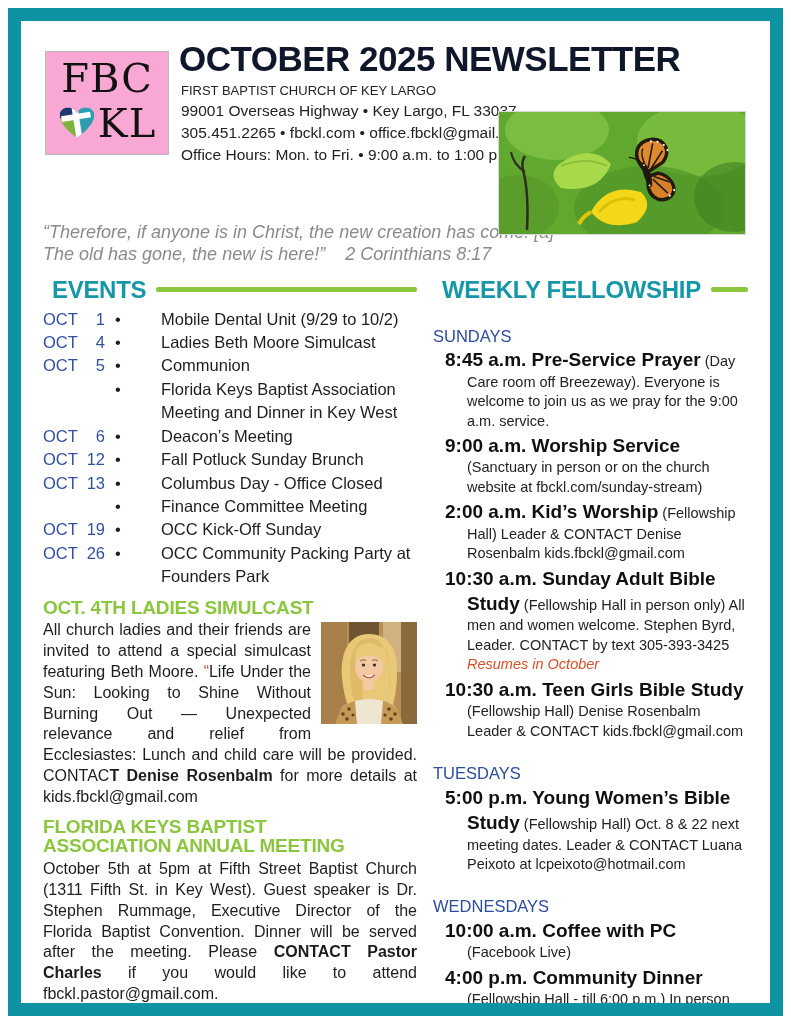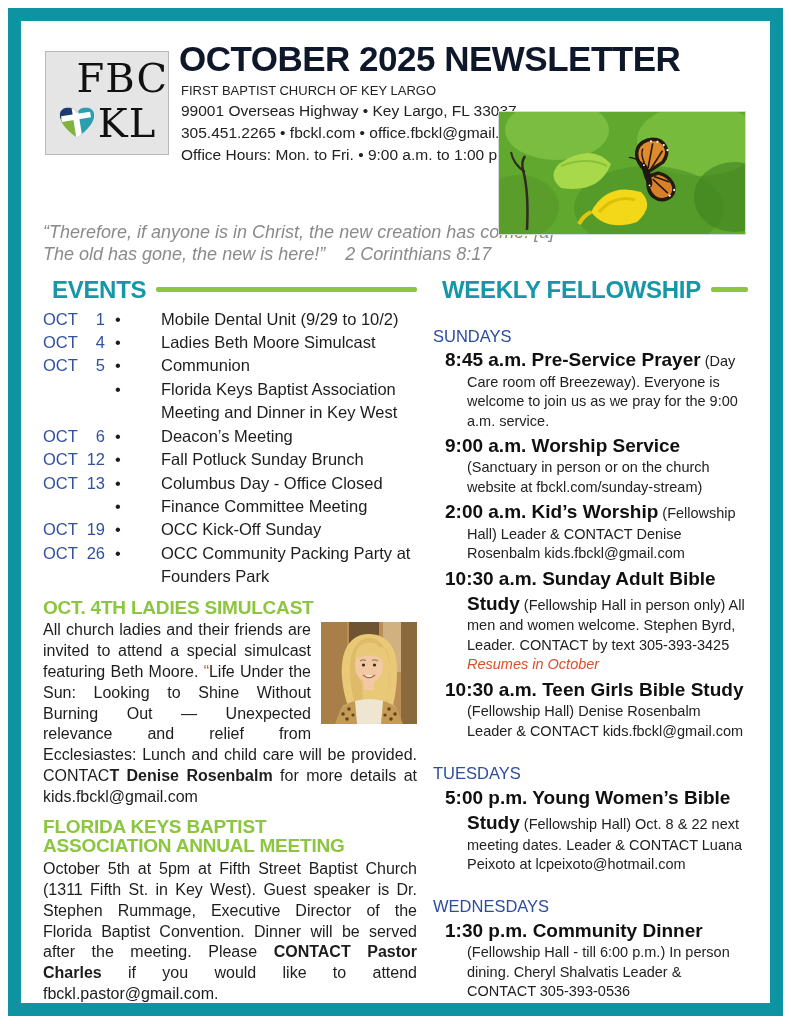--- a/index.html
+++ b/index.html
@@ -2,22 +2,22 @@
 <html><head>
 <meta charset="utf-8">
 <style>
   html,body{margin:0;padding:0;background:#fff;}
   body{font-family:"Liberation Sans", sans-serif;color:#1d1d1d;}
   .page{width:791px;height:1024px;box-sizing:border-box;padding:8px;overflow:hidden;}
   .frame{height:100%;box-sizing:border-box;border:13px solid #0e93a3;padding:24px 22px 6px 22px;overflow:hidden;}
 
   
   .header{position:relative;height:176px;}
-  .logo{position:absolute;left:2px;top:6px;width:124px;height:104px;background:#e5e5e5;border:1px solid #b9b9b9;
-        font-family:"DejaVu Serif","Liberation Serif",serif;color:#111;text-align:right;box-sizing:border-box;padding-top:4px;}
+  .logo{position:absolute;left:2px;top:6px;width:124px;height:104px;background:#f9a8d4;border:1px solid #b9b9b9;
+        font-family:"DejaVu Serif","Liberation Serif",serif;color:#111;text-align:center;box-sizing:border-box;padding-top:4px;}
   .logo .l1{font-size:40px;line-height:44px;letter-spacing:1px;}
   .logo .l2{display:flex;align-items:center;justify-content:center;font-size:40px;line-height:46px;letter-spacing:1px;}
   .logo .l2 svg{margin-right:2px;}
   .title{position:absolute;left:136px;top:-6px;font-size:35px;font-weight:bold;color:#0f172a;letter-spacing:-0.5px;white-space:nowrap;}
   .church-info{position:absolute;left:138px;top:38px;line-height:1.22;}
   .church-name{font-size:13px;color:#222;}
   .church-line{font-size:15.5px;color:#222;margin-top:3px;}
   .butterfly{position:absolute;right:2px;top:66px;width:246px;height:122px;border:1px solid #d8d8d8;}
   .quote{width:512px;margin:0 0 8px 0;font-style:italic;color:#8a8a8a;font-size:18px;line-height:1.24;}
   .quote .ref{padding-left:20px;white-space:nowrap;}
@@ -302,20 +302,21 @@
         <div>
             <div class="f-day-label">SUNDAYS</div>
             <div class="f-item"><span class="f-title">8:45 a.m. Pre-Service Prayer</span><span class="s-n"> (Day Care room off Breezeway). Everyone is welcome to join us as we pray for the 9:00 a.m. service.</span></div>
             <div class="f-item"><span class="f-title">9:00 a.m. Worship Service</span><span class="s-n"> (Sanctuary in person or on the church website at fbckl.com/sunday-stream)</span></div>
             <div class="f-item"><span class="f-title">2:00 a.m. Kid’s Worship</span><span class="s-n"> (Fellowship Hall) Leader &amp; CONTACT Denise Rosenbalm kids.fbckl@gmail.com</span></div>
             <div class="f-item"><span class="f-title">10:30 a.m. Sunday Adult Bible Study</span><span class="s-n"> (Fellowship Hall in person only)  All men and women welcome. Stephen Byrd, Leader.  CONTACT by text 305-393-3425 </span><span class="s-ri">Resumes in October</span></div>
             <div class="f-item"><span class="f-title">10:30 a.m. Teen Girls Bible Study</span><span class="s-n"> (Fellowship Hall) Denise Rosenbalm Leader &amp; CONTACT kids.fbckl@gmail.com</span></div>
             <div class="f-day-label">TUESDAYS</div>
             <div class="f-item"><span class="f-title">5:00 p.m. Young Women’s Bible Study</span><span class="s-n"> (Fellowship Hall) Oct. 8 &amp; 22 next meeting dates. Leader &amp; CONTACT Luana Peixoto at lcpeixoto@hotmail.com</span></div>
             <div class="f-day-label">WEDNESDAYS</div>
-            <div class="f-item"><span class="f-title">1:30 p.m. Community Dinner</span><span class="s-n"> (Fellowship Hall - till 6:00 p.m.) In person dining. Cheryl Shalvatis Leader &amp; CONTACT 305-393-0536</span></div>
+            <div class="f-item"><span class="f-title">10:00 a.m. Coffee with PC</span><span class="s-n"> (Facebook Live)</span></div>
+            <div class="f-item"><span class="f-title">4:00 p.m. Community Dinner</span><span class="s-n"> (Fellowship Hall - till 6:00 p.m.) In person dining. Cheryl Shalvatis Leader &amp; CONTACT 305-393-0536</span></div>
             <div class="f-item"><span class="f-title">6:00 p.m. Bible Study</span><span class="s-n"> (In person Fellowship Hall &amp; Zoom) Leader &amp; CONTACT Pastor Charles Rosenbalm fbckl.pastor@gmail.com</span></div>
           </div>
       </div>
 
     </div>
   </div>
 </div>
 
 </body></html>

